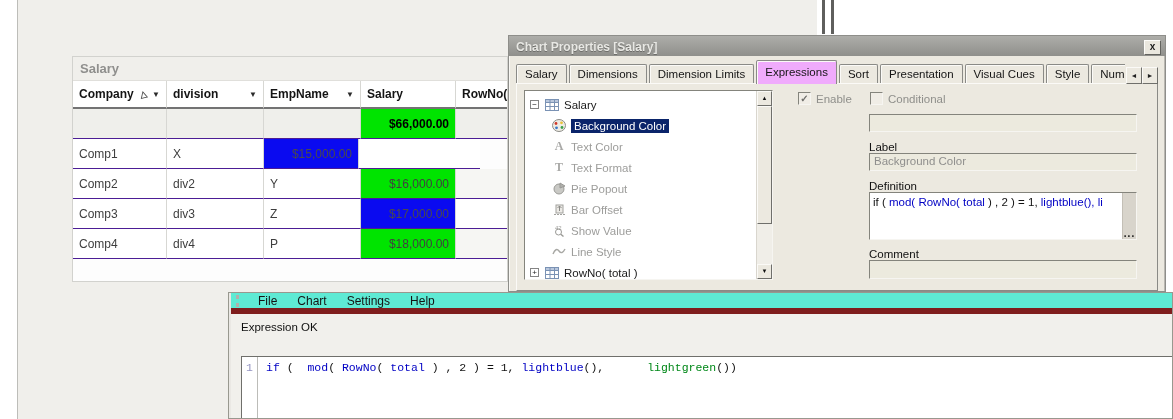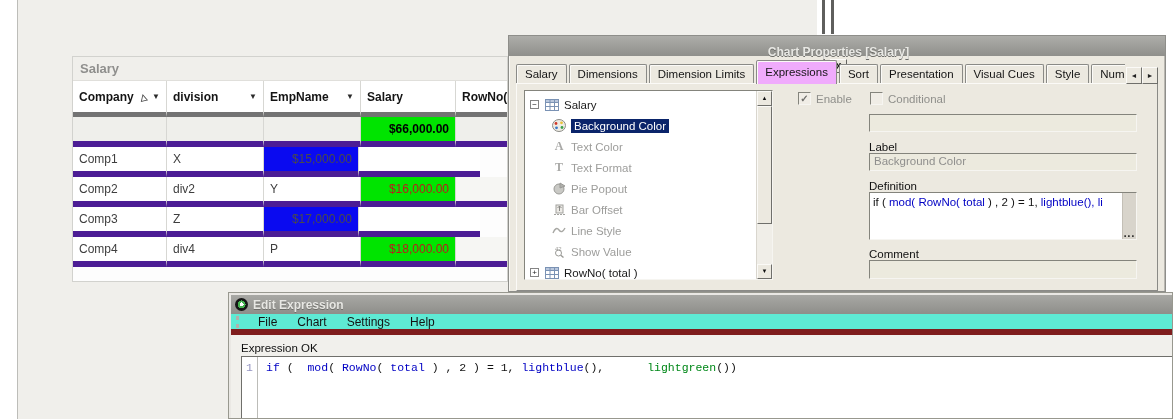--- a/index.html
+++ b/index.html
@@ -12,37 +12,37 @@
   .edge-line { position:absolute; top:0; width:3px; height:34px; background:#5f5f5d; }
   .edge-line.l1 { left:822px; }
   .edge-line.l2 { left:831px; }
 
   
   .qv-object { position:absolute; left:72px; top:56px; width:436px; height:226px; background:#fdfdfd; border:1px solid #d2d2ce; overflow:hidden; z-index:2; }
   .qv-caption { height:24px; background:#f0efeb; color:#8f8f8d; font-weight:bold; font-size:13px; padding:4px 0 0 7px; border-bottom:1px solid #e0dfdb; }
   .tbl { width:504px; }
   .trow { display:flex; }
   .tcell { flex:0 0 auto; font-size:12px; color:#3e3e3e; padding:0 6px; display:flex; align-items:center;
-           border-right:1px solid #d7d7d3; border-bottom:6px solid #4c1d95; background:#fff; height:30px; overflow:hidden; white-space:nowrap; }
+           border-right:1px solid #d7d7d3; border-bottom:1px solid #4c1d95; background:#fff; height:30px; overflow:hidden; white-space:nowrap; }
   .c0{width:94px}.c1{width:97px}.c2{width:97px}.c3{width:95px}.c4{width:121px; border-right:none;}
-  .thead .tcell { font-weight:bold; color:#141414; height:36px; border-bottom:5px solid #737373; }
+  .thead .tcell { font-weight:bold; color:#141414; height:28px; border-bottom:2px solid #737373; }
   .hspacer { flex:1; }
   .sort-icon { font-size:9px; color:#4a4a4a; transform:rotate(-14deg); margin-right:5px; }
   .dd-icon { font-size:8px; color:#2a2a2a; }
   .num { justify-content:flex-end; }
   .cell-gray { background:#efefeb; }
   .cell-stripe { background:#f6f6f3; }
-  .sal-green { background:var(--cell-green,#00e400); color:#b91c1c; }
+  .sal-green { background:var(--cell-green,#00e400); color:#404040; }
   .sal-blue  { background:var(--cell-blue,#0a0af0); color:#4a4a4a; }
   .sal-total { background:var(--cell-green,#00e400); color:#000; font-weight:bold; }
 
   
   .dialog { position:absolute; left:508px; top:35px; width:658px; height:257px; background:#ece9e0;
             border:1px solid #8e8e8a; box-shadow:inset 1px 1px 0 #f8f7f3, inset -1px 0 0 #b9b7b1; z-index:5; }
-  .dlg-titlebar { height:20px; background:linear-gradient(#adadA9,#8f8f8b); display:flex; align-items:center; padding:9px 4px 0 7px;flex-direction:column; }
+  .dlg-titlebar { height:20px; background:linear-gradient(#adadA9,#8f8f8b); display:flex; align-items:center; padding:2px 4px 0 7px; }
   .dlg-title { flex:1; font-weight:bold; font-size:12px; color:#e8e8e4; text-shadow:0 1px 0 #6e6e6a; }
   .btn-close { width:17px; height:15px; background:#eae7de; border:1px solid; border-color:#fdfcf9 #63635f #63635f #fdfcf9;
                font-size:10px; font-weight:bold; color:#1a1a1a; text-align:center; line-height:12px; }
   .tabs { display:flex; align-items:flex-end; height:25px; margin:3px 40px 0 7px; overflow:hidden; }
   .tab { flex:0 0 auto; background:#ece9e0; border:1px solid #8a8a86; border-bottom:none; border-radius:2px 2px 0 0;
          box-shadow:inset 1px 1px 0 #fbfaf7; padding:3px 8px; font-size:11.5px; color:#151515; height:20px; margin-right:2px; white-space:nowrap; }
   .tab.active { background:#f0abfc; height:24px; padding-top:5px; font-weight:normal; position:relative; z-index:3; }
   .tab-arrows { position:absolute; right:7px; top:31px; display:flex; z-index:4; }
   .tab-arrow { width:16px; height:17px; background:#ece9e0; border:1px solid; border-color:#fbfaf7 #6f6f6b #6f6f6b #fbfaf7;
                font-size:7px; color:#222; text-align:center; line-height:15px; }
@@ -156,20 +156,21 @@
       </div>
       <div class="trow">
         <div class="tcell c0">Comp2</div>
         <div class="tcell c1">div2</div>
         <div class="tcell c2">Y</div>
         <div class="tcell c3 num sal-green">$16,000.00</div>
         <div class="tcell c4 cell-stripe"></div>
       </div>
       <div class="trow">
         <div class="tcell c0">Comp3</div>
+        <div class="tcell c1">div3</div>
         <div class="tcell c2">Z</div>
         <div class="tcell c3 num sal-blue">$17,000.00</div>
         <div class="tcell c4"></div>
       </div>
       <div class="trow">
         <div class="tcell c0">Comp4</div>
         <div class="tcell c1">div4</div>
         <div class="tcell c2">P</div>
         <div class="tcell c3 num sal-green">$18,000.00</div>
         <div class="tcell c4 cell-stripe"></div>
@@ -254,35 +255,35 @@
             <svg width="13" height="13" viewBox="0 0 13 13">
                 <rect x="3" y="2" width="7" height="8" fill="#eceae6" stroke="#a2a29e"></rect>
                 <path d="M6.5 3 L6.5 8 M4.5 5 L6.5 3 L8.5 5" fill="none" stroke="#8a8a86"></path>
                 <line x1="1" y1="11.5" x2="12" y2="11.5" stroke="#a2a29e" stroke-dasharray="2 1"></line>
               </svg>
           </span>
           <span>Bar Offset</span>
         </div>
         <div class="tree-row child">
           <span class="tree-ic">
-            <svg width="14" height="11" viewBox="0 0 14 11">
-                <path d="M1 8 Q4 1 7 5 T13 3" fill="none" stroke="#a8a8a4" stroke-width="1.4"></path>
-              </svg>
-          </span>
-          <span>Line Style</span>
-        </div>
-        <div class="tree-row child">
-          <span class="tree-ic">
             <svg width="14" height="13" viewBox="0 0 14 13">
                 <text x="3" y="6" font-size="6" fill="#9a9a96" font-family="sans-serif">42</text>
                 <circle cx="6.5" cy="8" r="3" fill="none" stroke="#9a9a96"></circle>
                 <line x1="8.8" y1="10.2" x2="11.5" y2="12.5" stroke="#9a9a96" stroke-width="1.4"></line>
               </svg>
           </span>
           <span>Show Value</span>
+        </div>
+        <div class="tree-row child">
+          <span class="tree-ic">
+            <svg width="14" height="11" viewBox="0 0 14 11">
+                <path d="M1 8 Q4 1 7 5 T13 3" fill="none" stroke="#a8a8a4" stroke-width="1.4"></path>
+              </svg>
+          </span>
+          <span>Line Style</span>
         </div>
         <div class="tree-row">
           <span class="expand-box">+</span>
           <span class="tree-ic">
             <svg width="14" height="12" viewBox="0 0 14 12">
                 <rect x="0.5" y="0.5" width="13" height="11" fill="#fff" stroke="#7a92b4"></rect>
                 <rect x="0.5" y="0.5" width="13" height="3" fill="#b9c7dd" stroke="#7a92b4"></rect>
                 <line x1="5" y1="1" x2="5" y2="11" stroke="#7a92b4"></line>
                 <line x1="9.5" y1="1" x2="9.5" y2="11" stroke="#7a92b4"></line>
                 <line x1="1" y1="7.5" x2="13" y2="7.5" stroke="#7a92b4"></line>
@@ -321,24 +322,20 @@
       <div class="fld-caption" style="left:352px; top:164px;">Comment</div>
       <div class="fld" style="left:352px; top:176px; height:19px;"></div>
 
       <div class="btn-clip" style="left:10px;"></div>
       <div class="btn-clip" style="left:98px;"></div>
       <div class="btn-clip" style="left:186px;"></div>
     </div>
   </div>
 
   <div class="editwin">
-    <div class="ew-titlebar">
-      <span class="qv-logo"></span>
-      <span class="ew-title">Edit Expression</span>
-    </div>
     <div class="menubar">
       <span class="menu-grip"></span>
       <span class="menu-item">File</span>
       <span class="menu-item">Chart</span>
       <span class="menu-item">Settings</span>
       <span class="menu-item">Help</span>
     </div>
     <div class="status-line">Expression OK</div>
     <div class="editor">
       <div class="gutter">1</div>

